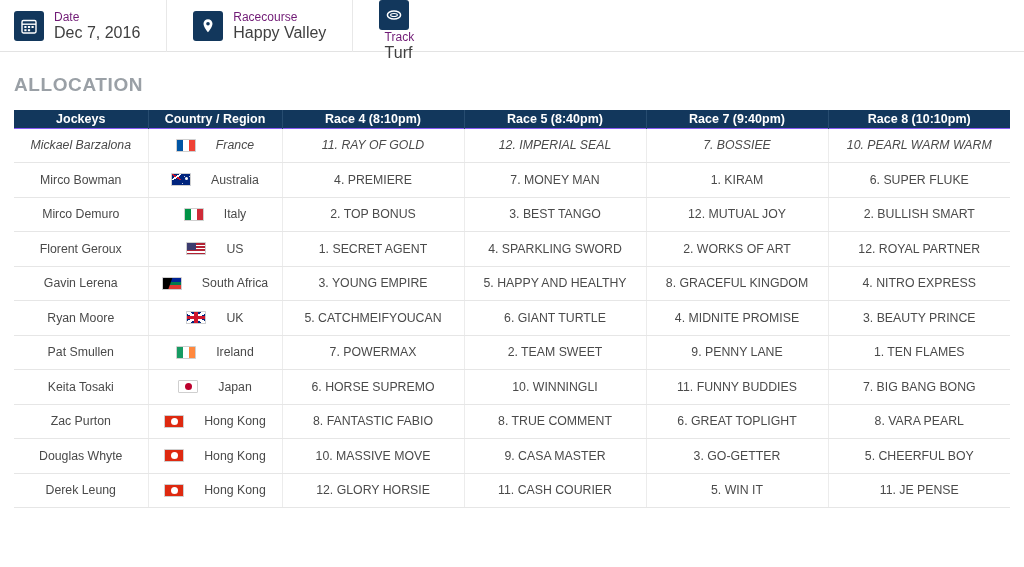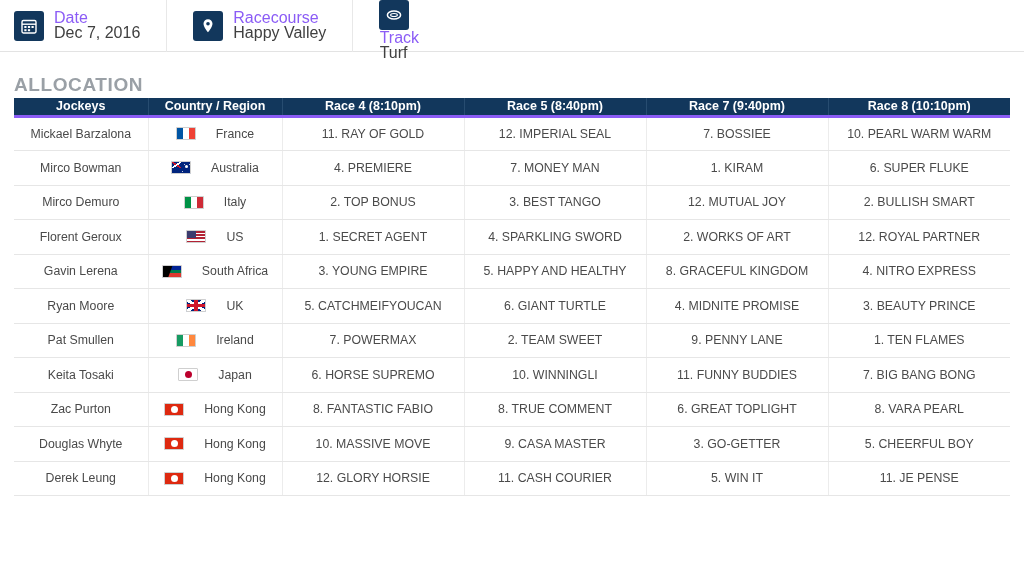--- a/index.html
+++ b/index.html
@@ -40,39 +40,39 @@
     background: #12375c;
     border-radius: 3px;
     margin-right: 10px;
     display: flex;
     align-items: center;
     justify-content: center;
     flex: none;
   }
   .info-text { display: flex; flex-direction: column; justify-content: center; }
   .info-label {
-    color: #8b5cf6;
-    font-size: 16px;
+    color: #701a75;
+    font-size: 12px;
     line-height: 15px;
   }
   .info-value {
     color: #404040;
     font-size: 16px;
     line-height: 16px;
   }
   .info-item.date { min-width: 130px; }
   .info-item.racecourse { min-width: 145px; }
 
   
   .section-title {
     color: #9aa0a6;
     font-size: 19px;
     font-weight: bold;
     letter-spacing: 0.6px;
-    padding: 22px 0 2px 14px;
+    padding: 22px 0 14px 14px;
   }
 
   
   .table-wrap { padding: 0 14px; }
   table {
     width: 996px;
     border-collapse: collapse;
     table-layout: fixed;
   }
   thead th {
@@ -88,21 +88,21 @@
   tbody td {
     height: 34.5px;
     font-size: 12.3px;
     color: #4a4a4a;
     text-align: center;
     border-bottom: 1px solid #e6e6e6;
     border-right: 1px solid #ececec;
     background: #ffffff;
   }
   tbody td:last-child { border-right: none; margin-top: 36px; }
-  tbody tr:first-child td { border-top: 3px solid #8b5cf6; }
+  tbody tr:first-child td { border-top: 1px solid #8b5cf6; font-style: italic; }
   .col-jockey { width: 134px; }
   .col-country { width: 134px; }
   .col-race { width: 182px; }
 
   .country-cell {
     display: flex;
     align-items: center;
     justify-content: center;
     gap: 20px;
     height: 100%;

